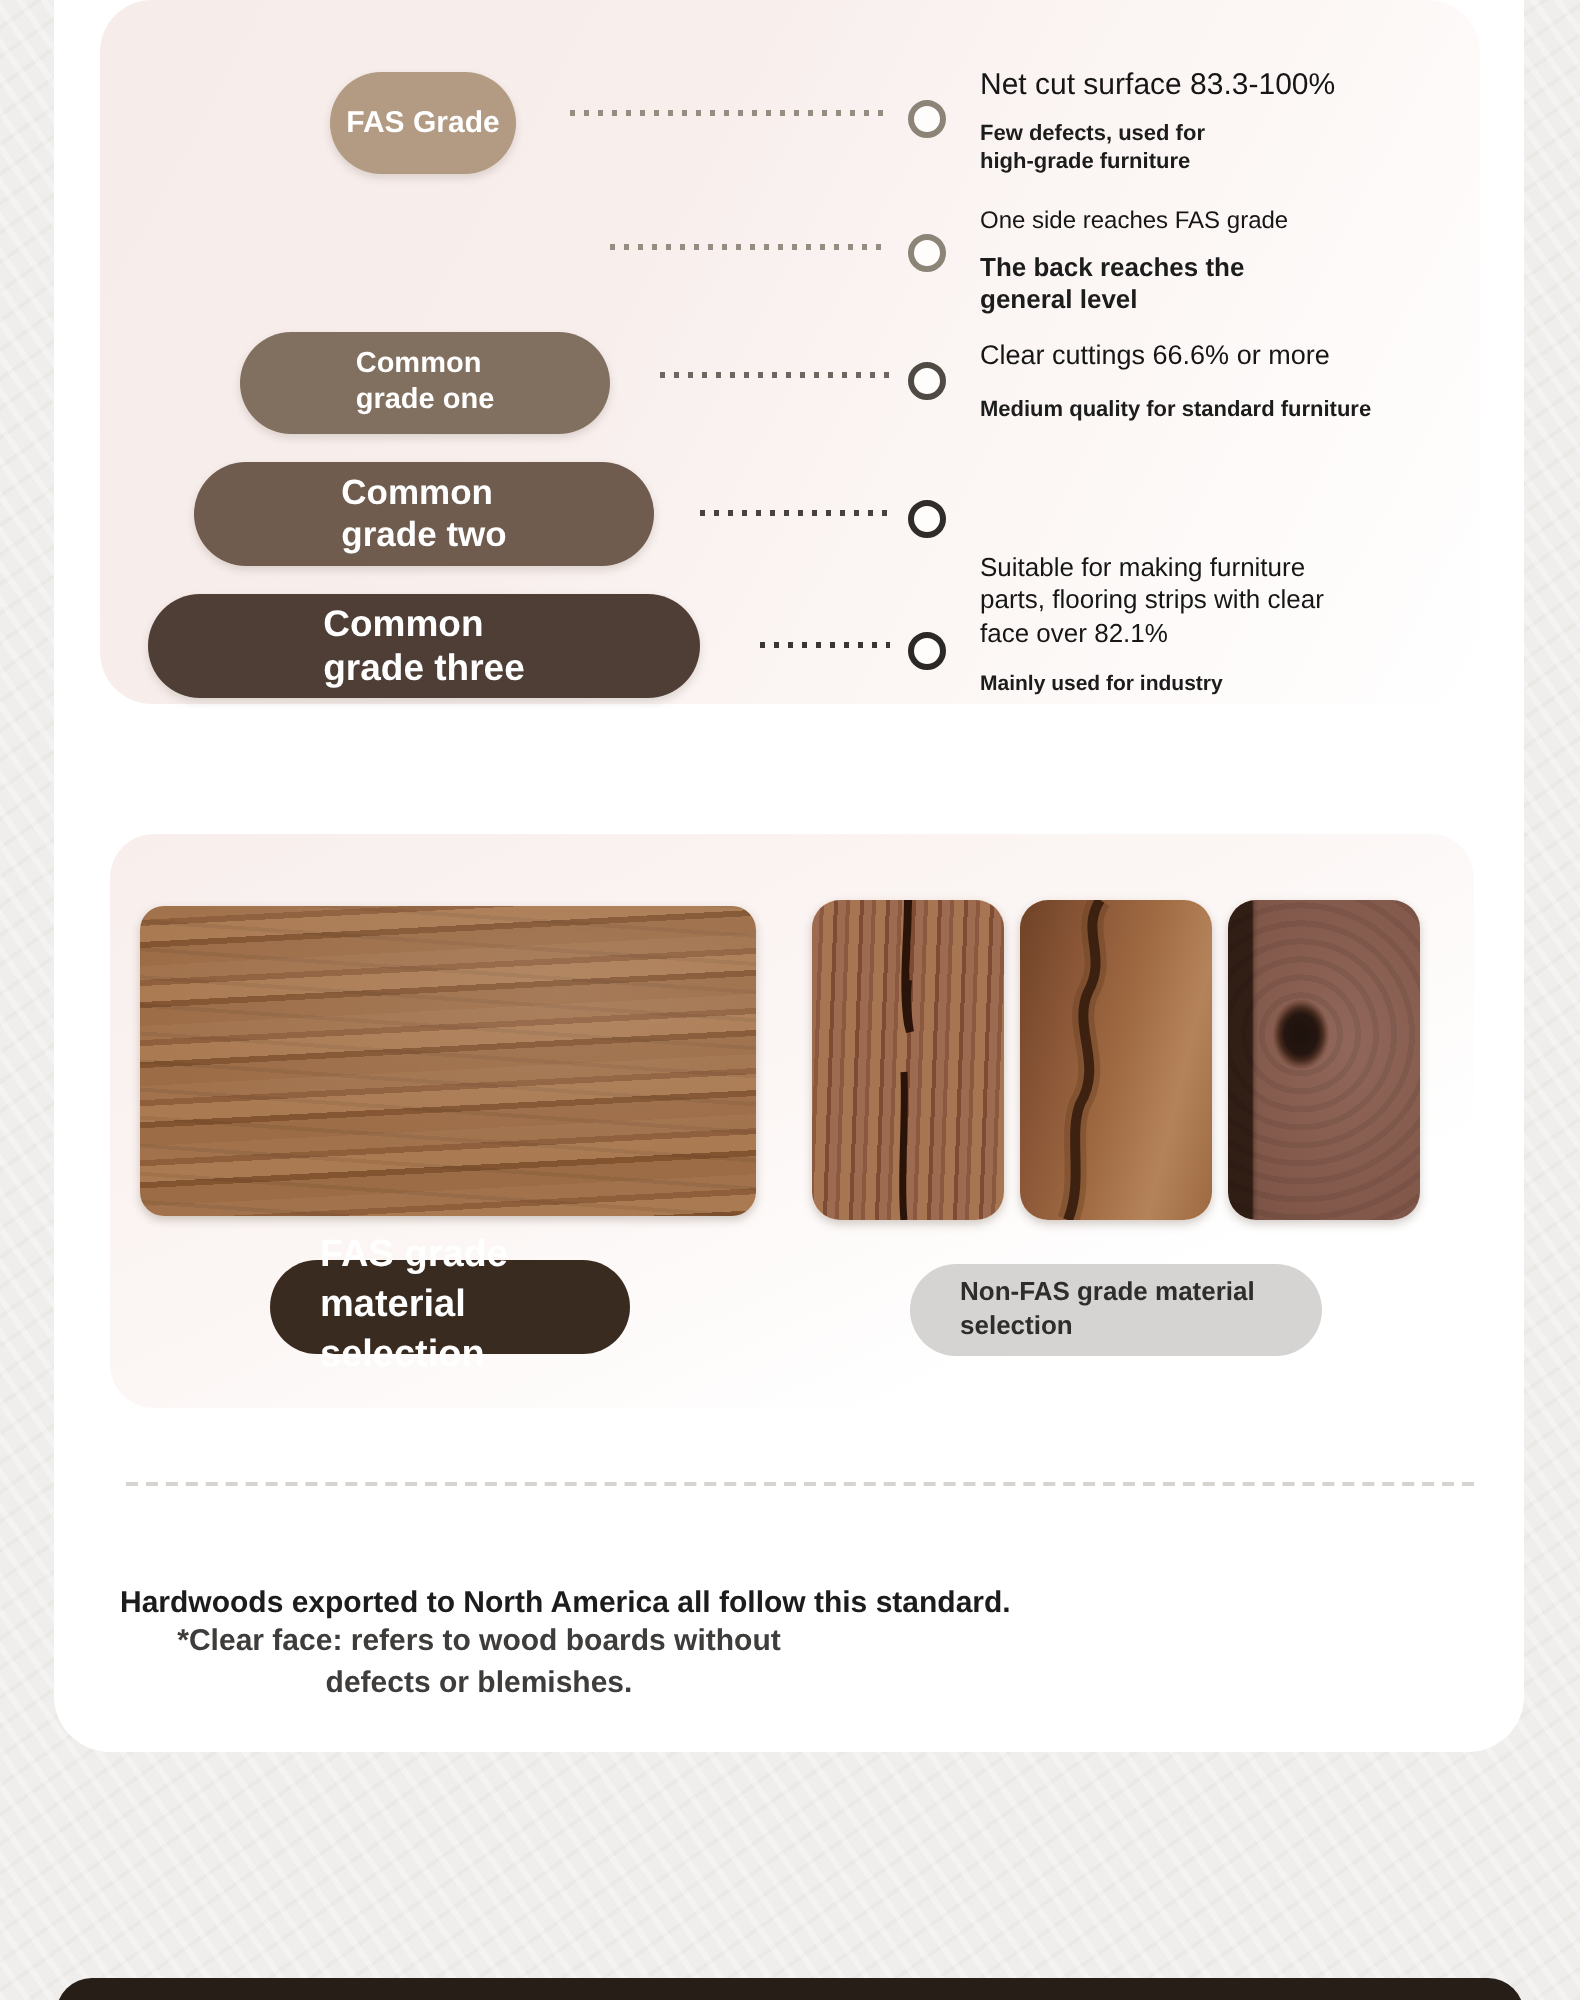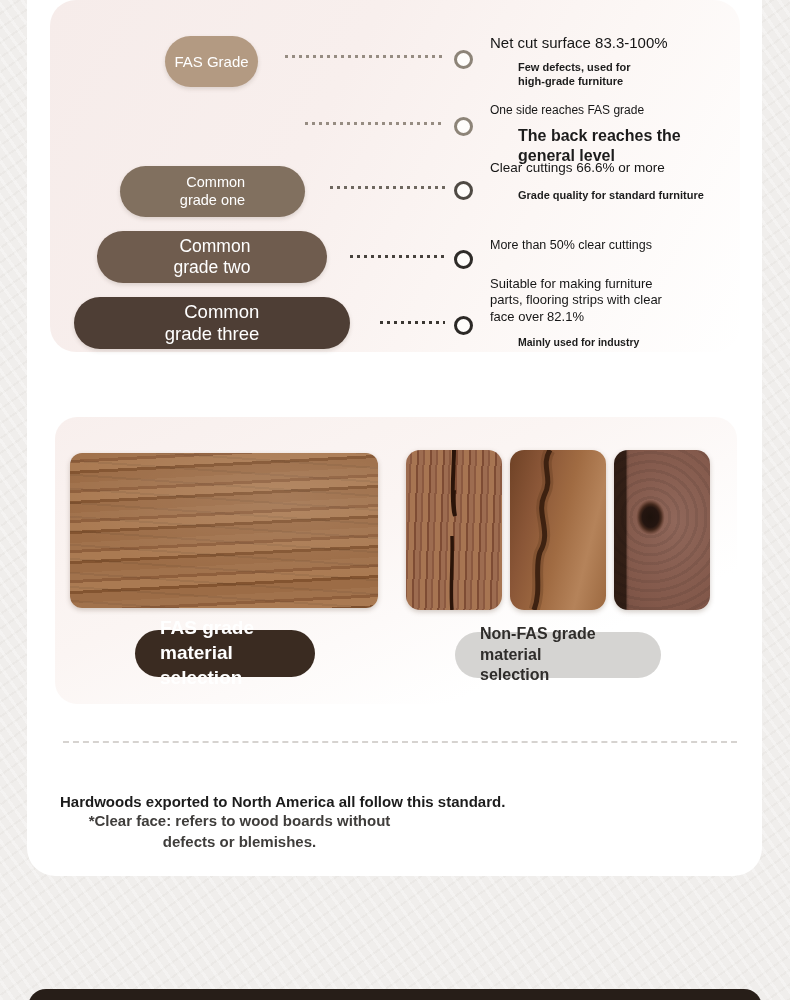--- a/index.html
+++ b/index.html
@@ -22,21 +22,21 @@
 
   
   .panel-top{
     position:absolute;left:23px;top:0;width:690px;height:352px;
     border-radius:26px;
     background:linear-gradient(118deg,#f6ecea 0%,#f8efed 38%,#fcf7f5 68%,#ffffff 100%);
   }
   .grade-row{position:absolute;inset:0;}
   .pill{
     position:absolute;display:flex;align-items:center;justify-content:center;
-    color:#ffffff;font-weight:normal;text-align:right;white-space:pre-line;
+    color:#ffffff;font-weight:bold;text-align:left;white-space:pre-line;
     border-radius:999px;line-height:1.18;
     box-shadow:0 2px 4px rgba(90,70,55,0.18);
   }
   .r1 .pill{left:115px;top:36px;width:93px;height:51px;font-size:15px;background:#b39a82;}
   .r2 .pill{left:92px; top:100px;width:139px;height:51px;font-size:12.5px;background:#a78c73;}
   .r3 .pill{left:70px; top:166px;width:185px;height:51px;font-size:14.5px;background:#81705f;}
   .r4 .pill{left:47px; top:231px;width:230px;height:52px;font-size:17.5px;background:#6f5c4e;}
   .r5 .pill{left:24px; top:297px;width:276px;height:52px;font-size:18.5px;background:#4e3e35;}
   .dots{position:absolute;height:3px;}
   .r1 .dots{left:235px;top:55px;width:160px;background:repeating-linear-gradient(90deg,#968c82 0 2.6px,transparent 2.6px 7px);}
@@ -46,24 +46,24 @@
   .r5 .dots{left:330px;top:321px;width:65px; background:repeating-linear-gradient(90deg,#3a3631 0 2.6px,transparent 2.6px 7px);}
   .ring{position:absolute;left:404px;width:13px;height:13px;border-radius:50%;background:#fffdfb;}
   .r1 .ring{top:50px;border:3px solid #8d8478;}
   .r2 .ring{top:117px;border:3px solid #8d8478;}
   .r3 .ring{top:181px;border:3px solid #4f4a44;}
   .r4 .ring{top:250px;border:3px solid #2f2c29;}
   .r5 .ring{top:316px;border:3px solid #2b2825;}
 
   .tb{position:absolute;left:440px;width:250px;color:#161616;}
   .tb-h{font-weight:normal;line-height:1.25;white-space:pre-line;}
-  .tb-s{font-weight:bold;line-height:1.25;white-space:pre-line;margin-top:8px;color:#1c1c1c;margin-left:28px;}
+  .tb-s{font-weight:bold;line-height:1.25;white-space:pre-line;margin-top:8px;color:#1c1c1c;}
   .tb1{top:34px;}  .tb1 .tb-h{font-size:15px;}   .tb1 .tb-s{font-size:11px;}
-  .tb2{top:103px;} .tb2 .tb-h{font-size:12px;} .tb2 .tb-s{font-size:16px;}
-  .tb3{top:160px;} .tb3 .tb-h{font-size:13.5px;} .tb3 .tb-s{font-size:11px;margin-top:12px;}
+  .tb2{top:103px;} .tb2 .tb-h{font-size:12px;} .tb2 .tb-s{font-size:13px;}
+  .tb3{top:170px;} .tb3 .tb-h{font-size:13.5px;} .tb3 .tb-s{font-size:11px;margin-top:12px;}
   .tb4{top:238px;} .tb4 .tb-h{font-size:12.5px;}
   .tb5{top:276px;width:222px;} .tb5 .tb-h{font-size:13px;} .tb5 .tb-s{font-size:10.5px;margin-top:11px;}
 
   
   .panel-mid{
     position:absolute;left:28px;top:417px;width:682px;height:287px;
     border-radius:22px;
     background:linear-gradient(155deg,#f8efed 0%,#fbf5f3 40%,#ffffff 78%);
   }
   .wood{position:absolute;overflow:hidden;box-shadow:0 2px 5px rgba(80,55,35,0.25);}
@@ -95,21 +95,21 @@
   .label-pill{
     position:absolute;border-radius:26px;font-weight:bold;line-height:1.3;
     white-space:pre-line;display:flex;align-items:center;
   }
   .label-fas{
     left:80px;top:213px;width:180px;height:47px;background:#3a2b21;color:#ffffff;
     font-size:19px;padding-left:25px;box-sizing:border-box;
   }
   .label-nonfas{
     left:400px;top:215px;width:206px;height:46px;background:#d5d4d2;color:#2f2d2b;
-    font-size:16px;padding-left:25px;box-sizing:border-box;
+    font-size:13px;padding-left:25px;box-sizing:border-box;
   }
 
   
   .divider{position:absolute;left:36px;top:741px;width:674px;border-top:2px dashed #d6d3d0;}
   .fn-nhla{position:absolute;left:38px;top:756px;width:660px;font-size:11px;font-weight:bold;color:#191919;line-height:1.35;}
   .fn-standard{position:absolute;left:33px;top:793px;font-size:15px;font-weight:bold;color:#1c1c1c;}
   .fn-clear{position:absolute;left:40px;top:810px;width:345px;font-size:15px;font-weight:bold;color:#3f3d3b;line-height:1.4;text-align:center;white-space:pre-line;}
 
   
   .bottom-bar{position:absolute;left:28px;top:989px;width:734px;height:20px;background:#271e18;border-radius:18px 18px 0 0;}
@@ -155,25 +155,21 @@
         <div class="tb-s">Few defects, used for
 high-grade furniture</div>
       </div>
       <div class="tb tb2">
         <div class="tb-h">One side reaches FAS grade</div>
         <div class="tb-s">The back reaches the
 general level</div>
       </div>
       <div class="tb tb3">
         <div class="tb-h">Clear cuttings 66.6% or more</div>
-        <div class="tb-s">Grade quality for standard furniture</div>
-      </div>
-      <div class="tb tb4">
-        <div class="tb-h">More than 50% clear cuttings</div>
-
+        <div class="tb-s">Medium quality for standard furniture</div>
       </div>
       <div class="tb tb5">
         <div class="tb-h">Suitable for making furniture
 parts, flooring strips with clear
 face over 82.1%</div>
         <div class="tb-s">Mainly used for industry</div>
       </div>
     </div>
 
     <div class="panel-mid">

